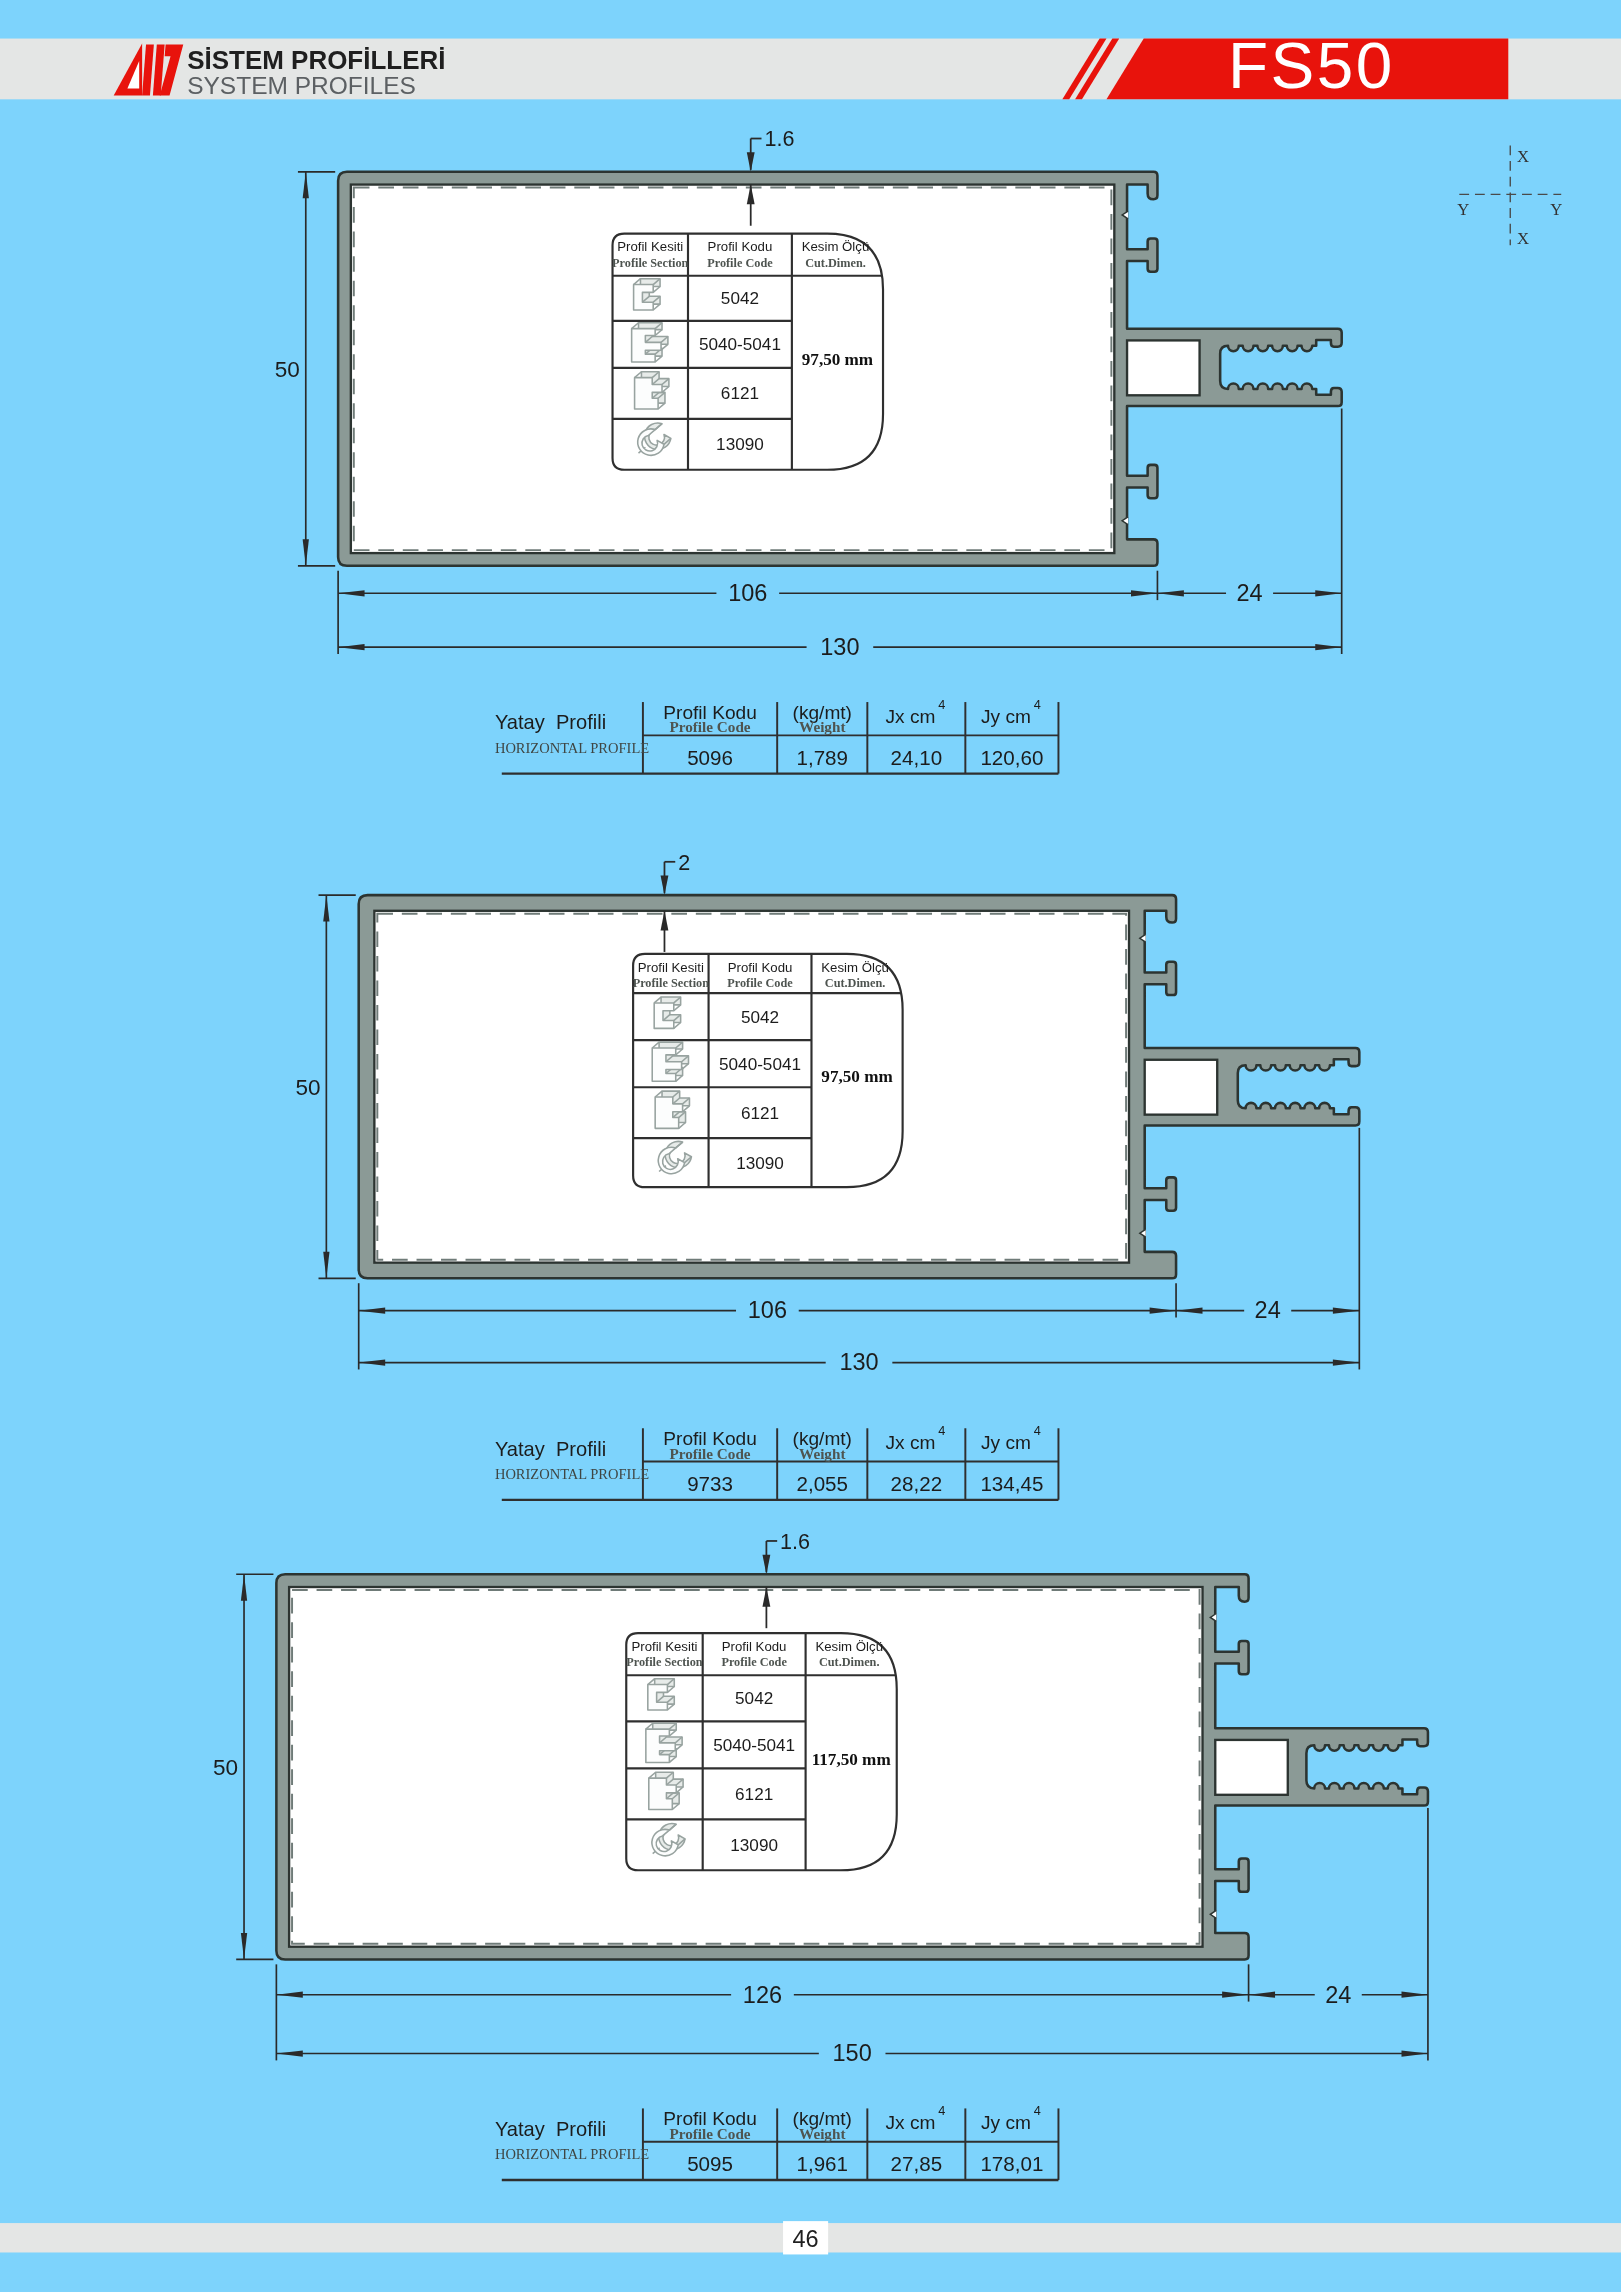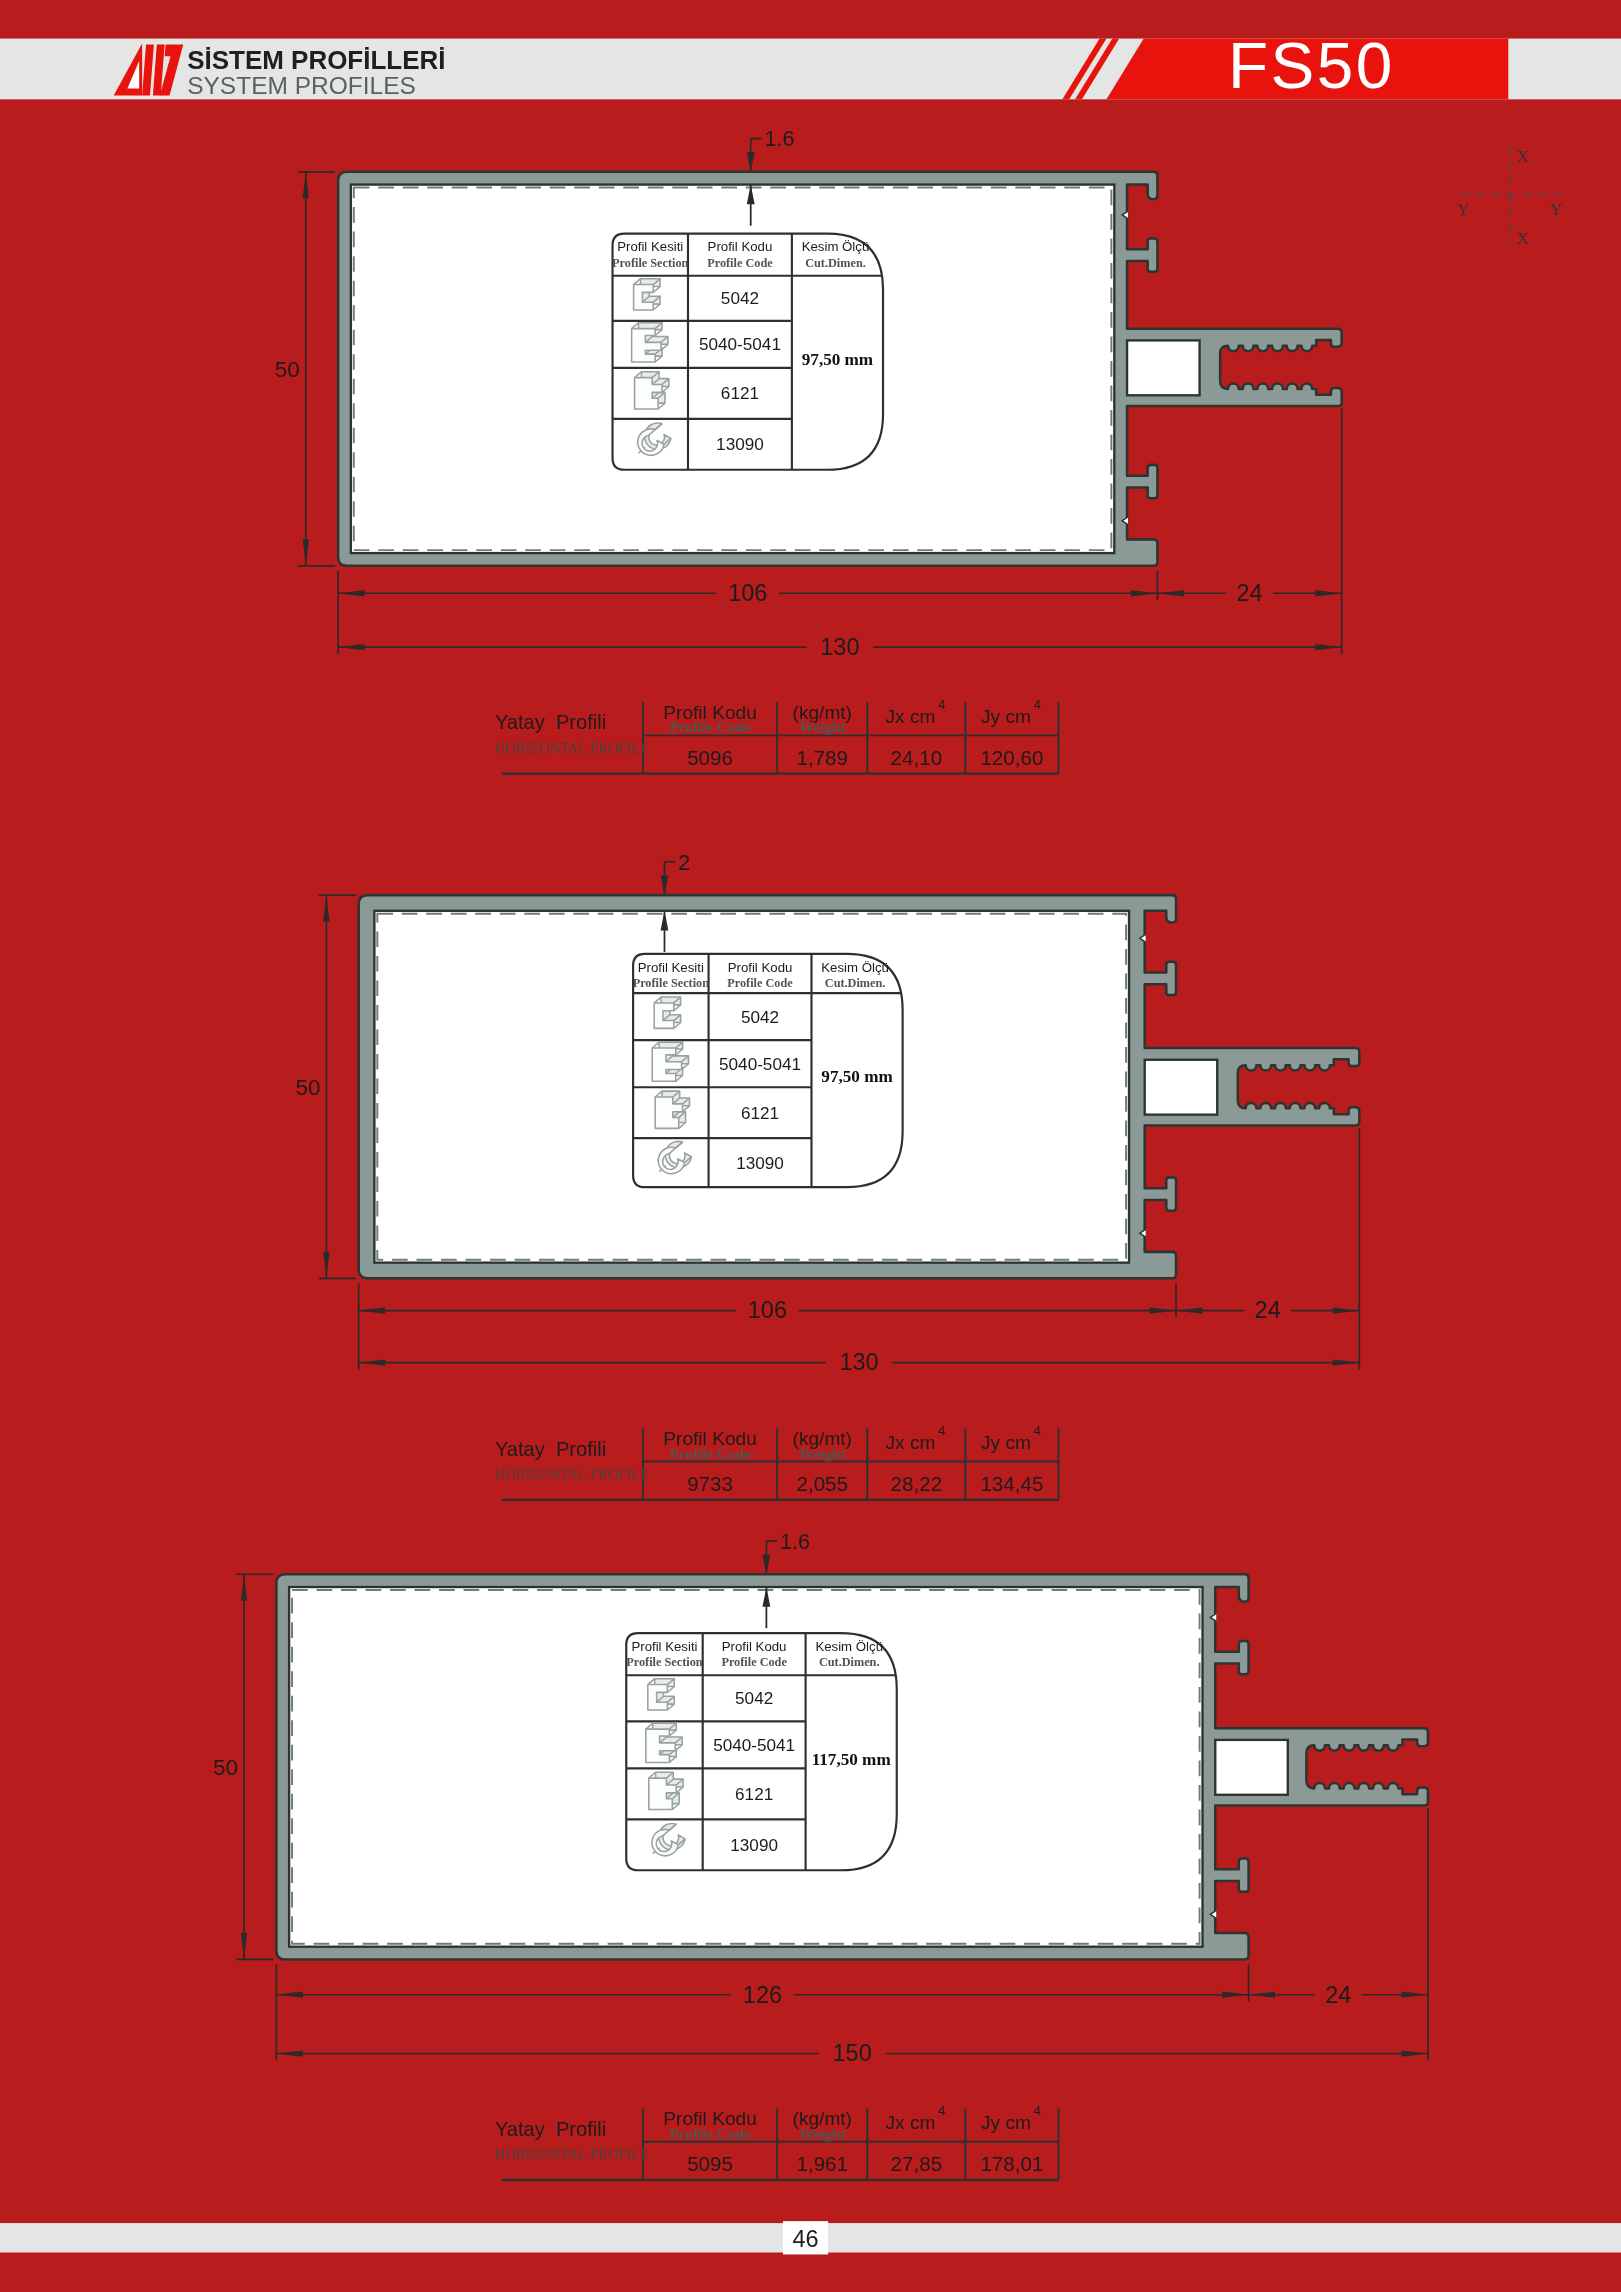--- a/index.html
+++ b/index.html
@@ -1,15 +1,15 @@
 <!DOCTYPE html>
 <html><head><meta charset="utf-8">
 <style>
 html,body{margin:0;padding:0;background:#ffffff;}
-#page{position:relative;width:1621px;height:2293px;background:#b91c1c;overflow:hidden;}
+#page{position:relative;width:1621px;height:2293px;background:#7dd3fc;overflow:hidden;}
 </style></head>
 <body>
 
 <div id="page">
 <svg width="1621" height="2293" viewBox="0 0 1654 2339">
 
 <rect x="0" y="39" width="1654" height="62" fill="#e4e6e5"></rect>
 
 <g fill="#e8130c">
 <path d="M 116 97 L 145 44 L 145 97 Z"></path>

